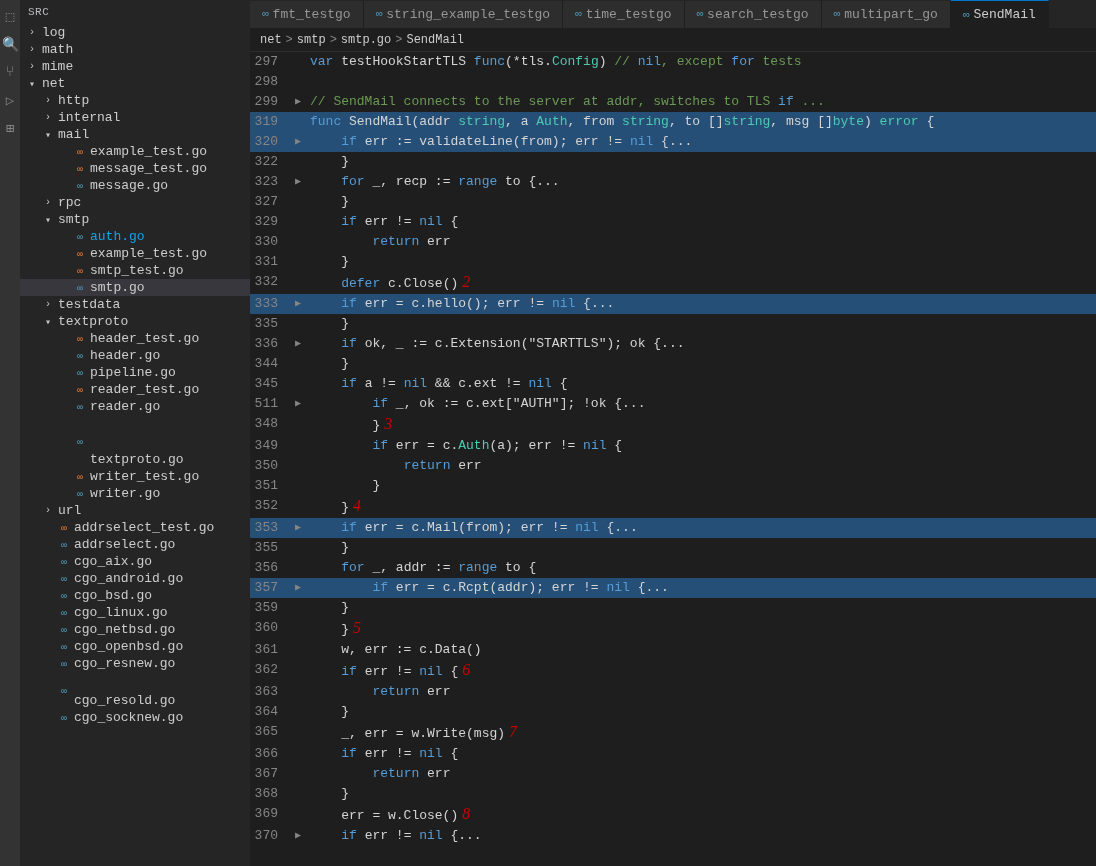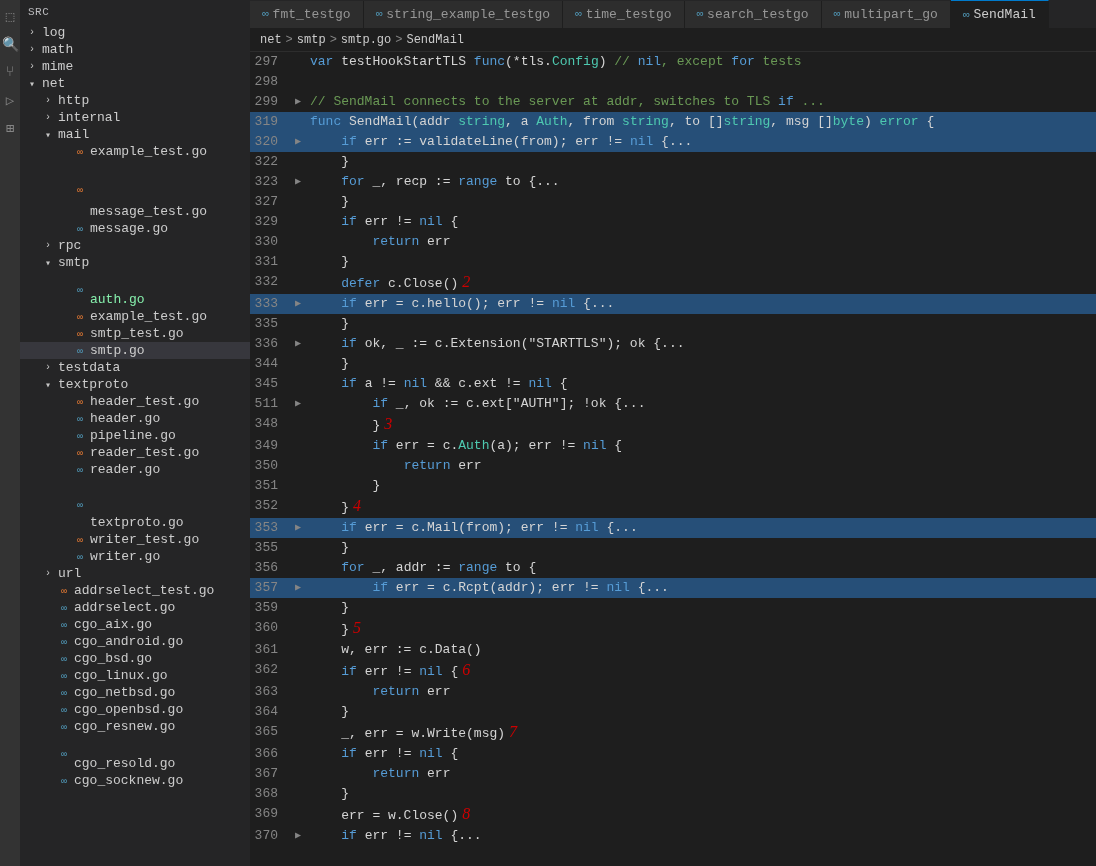--- a/index.html
+++ b/index.html
@@ -241,21 +241,21 @@
     <div class="tree-item">
       <span class="indent" style="width: 36px; display: inline-block;"></span>
       <span class="arrow"></span>
       <span class="icon" style="color: rgb(227, 121, 51);"><span style="font-size:10px;color:#e37933">∞</span></span>
       <span class="label" style="color: rgb(204, 204, 204);">example_test.go</span>
     </div>
     <div class="tree-item">
       <span class="indent" style="width: 36px; display: inline-block;"></span>
       <span class="arrow"></span>
       <span class="icon" style="color: rgb(227, 121, 51);"><span style="font-size:10px;color:#e37933">∞</span></span>
-      <span class="label" style="color: rgb(204, 204, 204); margin-top: 43px;">message_test.go</span>
+      <span class="label" style="color: rgb(204, 204, 204);">message_test.go</span>
     </div>
     <div class="tree-item">
       <span class="indent" style="width: 36px; display: inline-block;"></span>
       <span class="arrow"></span>
       <span class="icon" style="color: rgb(81, 154, 186);"><span style="font-size:10px;color:#519aba">∞</span></span>
       <span class="label" style="color: rgb(204, 204, 204);">message.go</span>
     </div>
     <div class="tree-item">
       <span class="indent" style="width: 20px; display: inline-block;"></span>
       <span class="arrow">›</span>
@@ -263,21 +263,21 @@
     </div>
     <div class="tree-item">
       <span class="indent" style="width: 20px; display: inline-block;"></span>
       <span class="arrow">▾</span>
       <span class="label">smtp</span>
     </div>
     <div class="tree-item">
       <span class="indent" style="width: 36px; display: inline-block;"></span>
       <span class="arrow"></span>
       <span class="icon" style="color: rgb(81, 154, 186);"><span style="font-size:10px;color:#519aba">∞</span></span>
-      <span class="label" style="color: #86efac; margin-top: 20px;">auth.go</span>
+      <span class="label" style="color: #0ea5e9;">auth.go</span>
     </div>
     <div class="tree-item">
       <span class="indent" style="width: 36px; display: inline-block;"></span>
       <span class="arrow"></span>
       <span class="icon" style="color: rgb(227, 121, 51);"><span style="font-size:10px;color:#e37933">∞</span></span>
       <span class="label" style="color: rgb(204, 204, 204);">example_test.go</span>
     </div>
     <div class="tree-item">
       <span class="indent" style="width: 36px; display: inline-block;"></span>
       <span class="arrow"></span>

